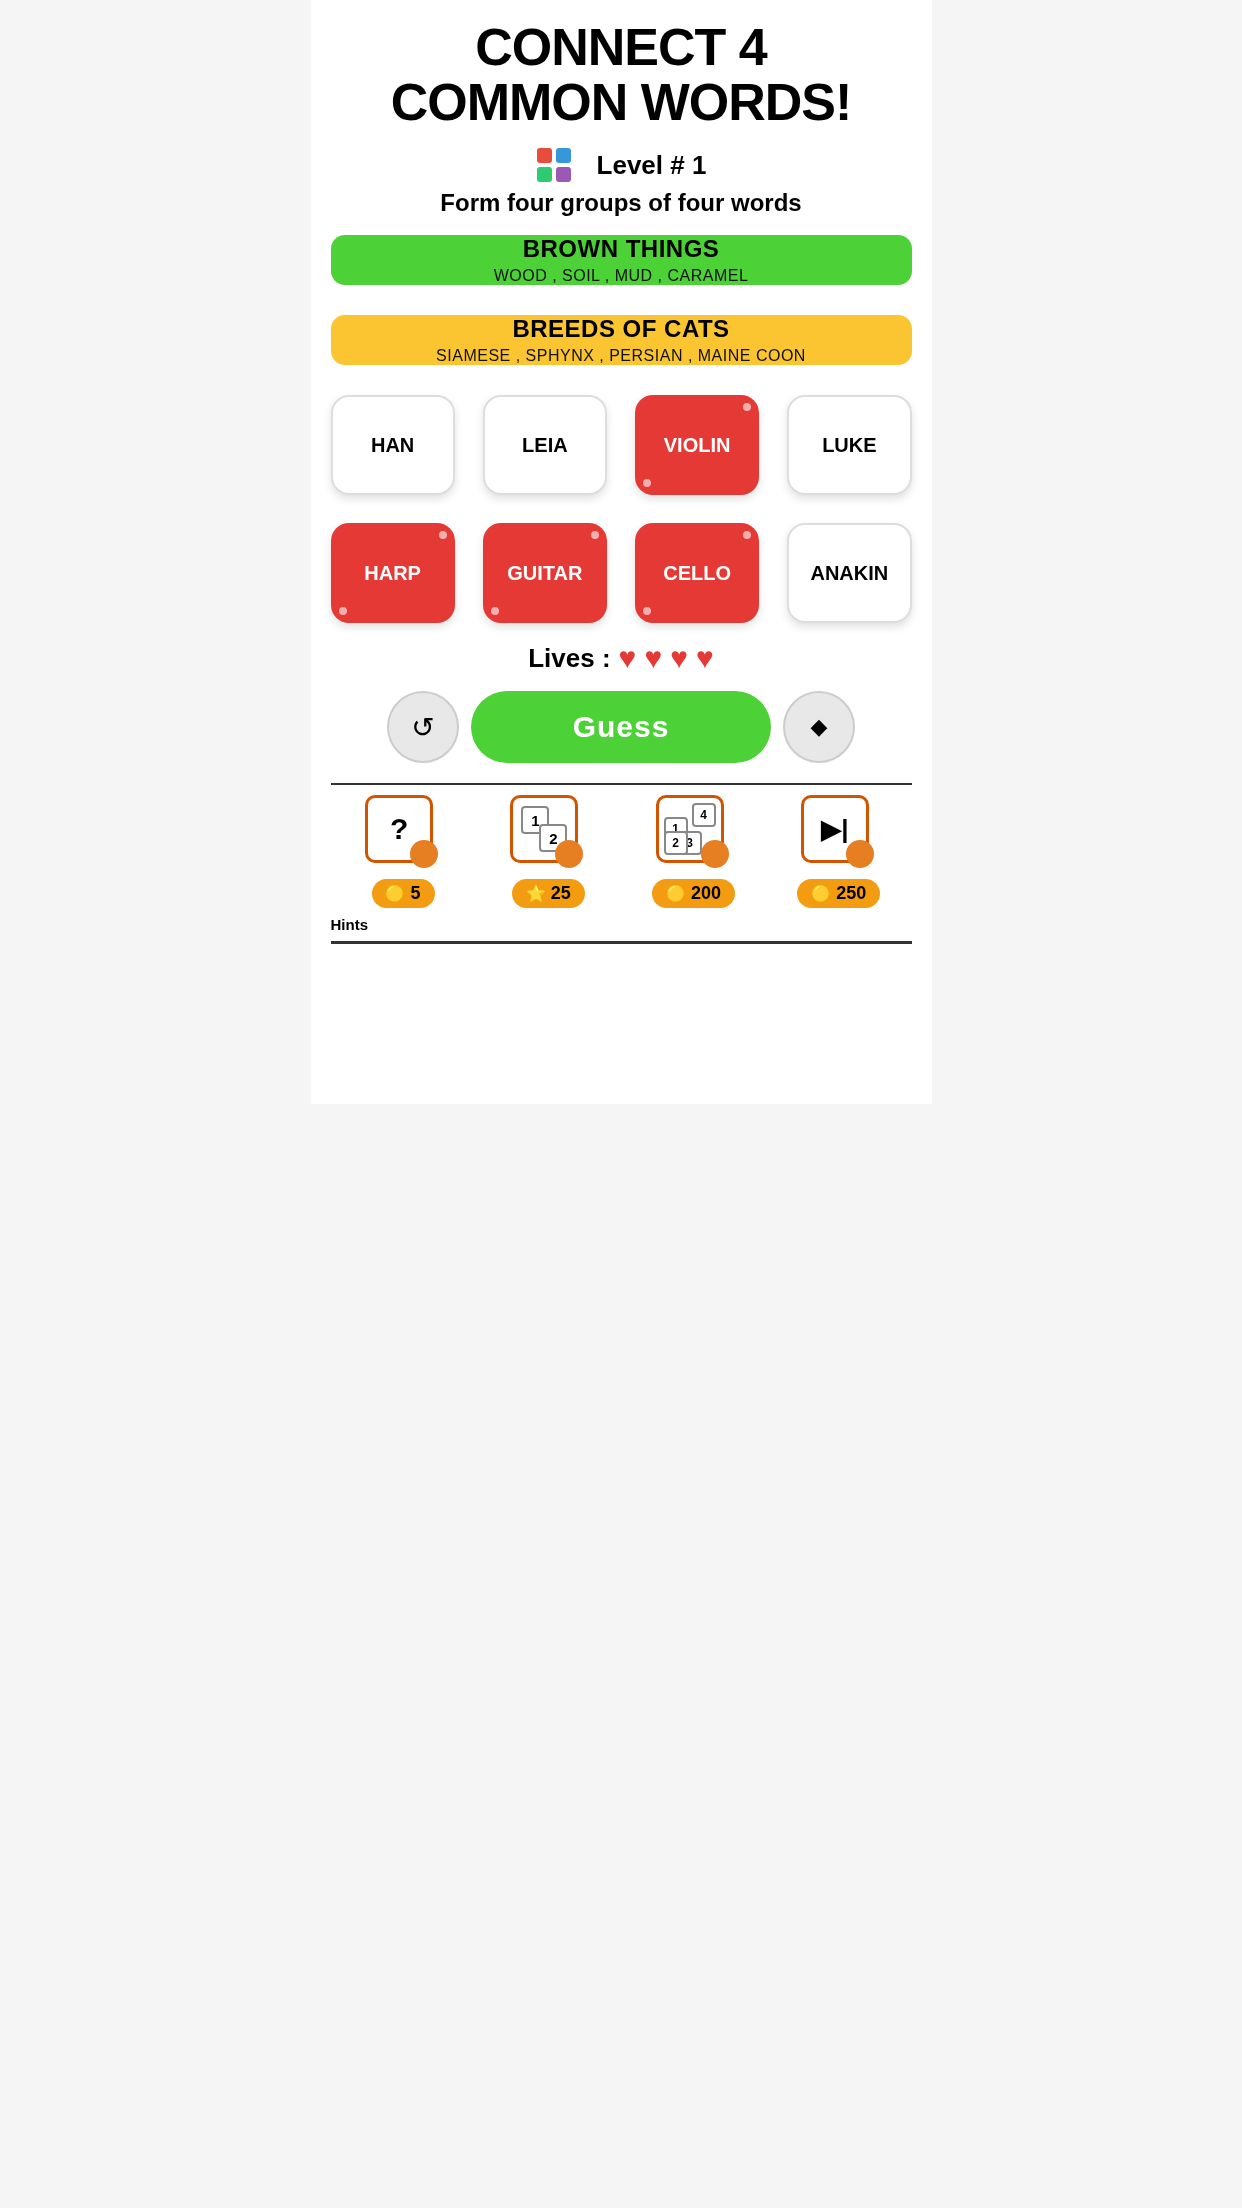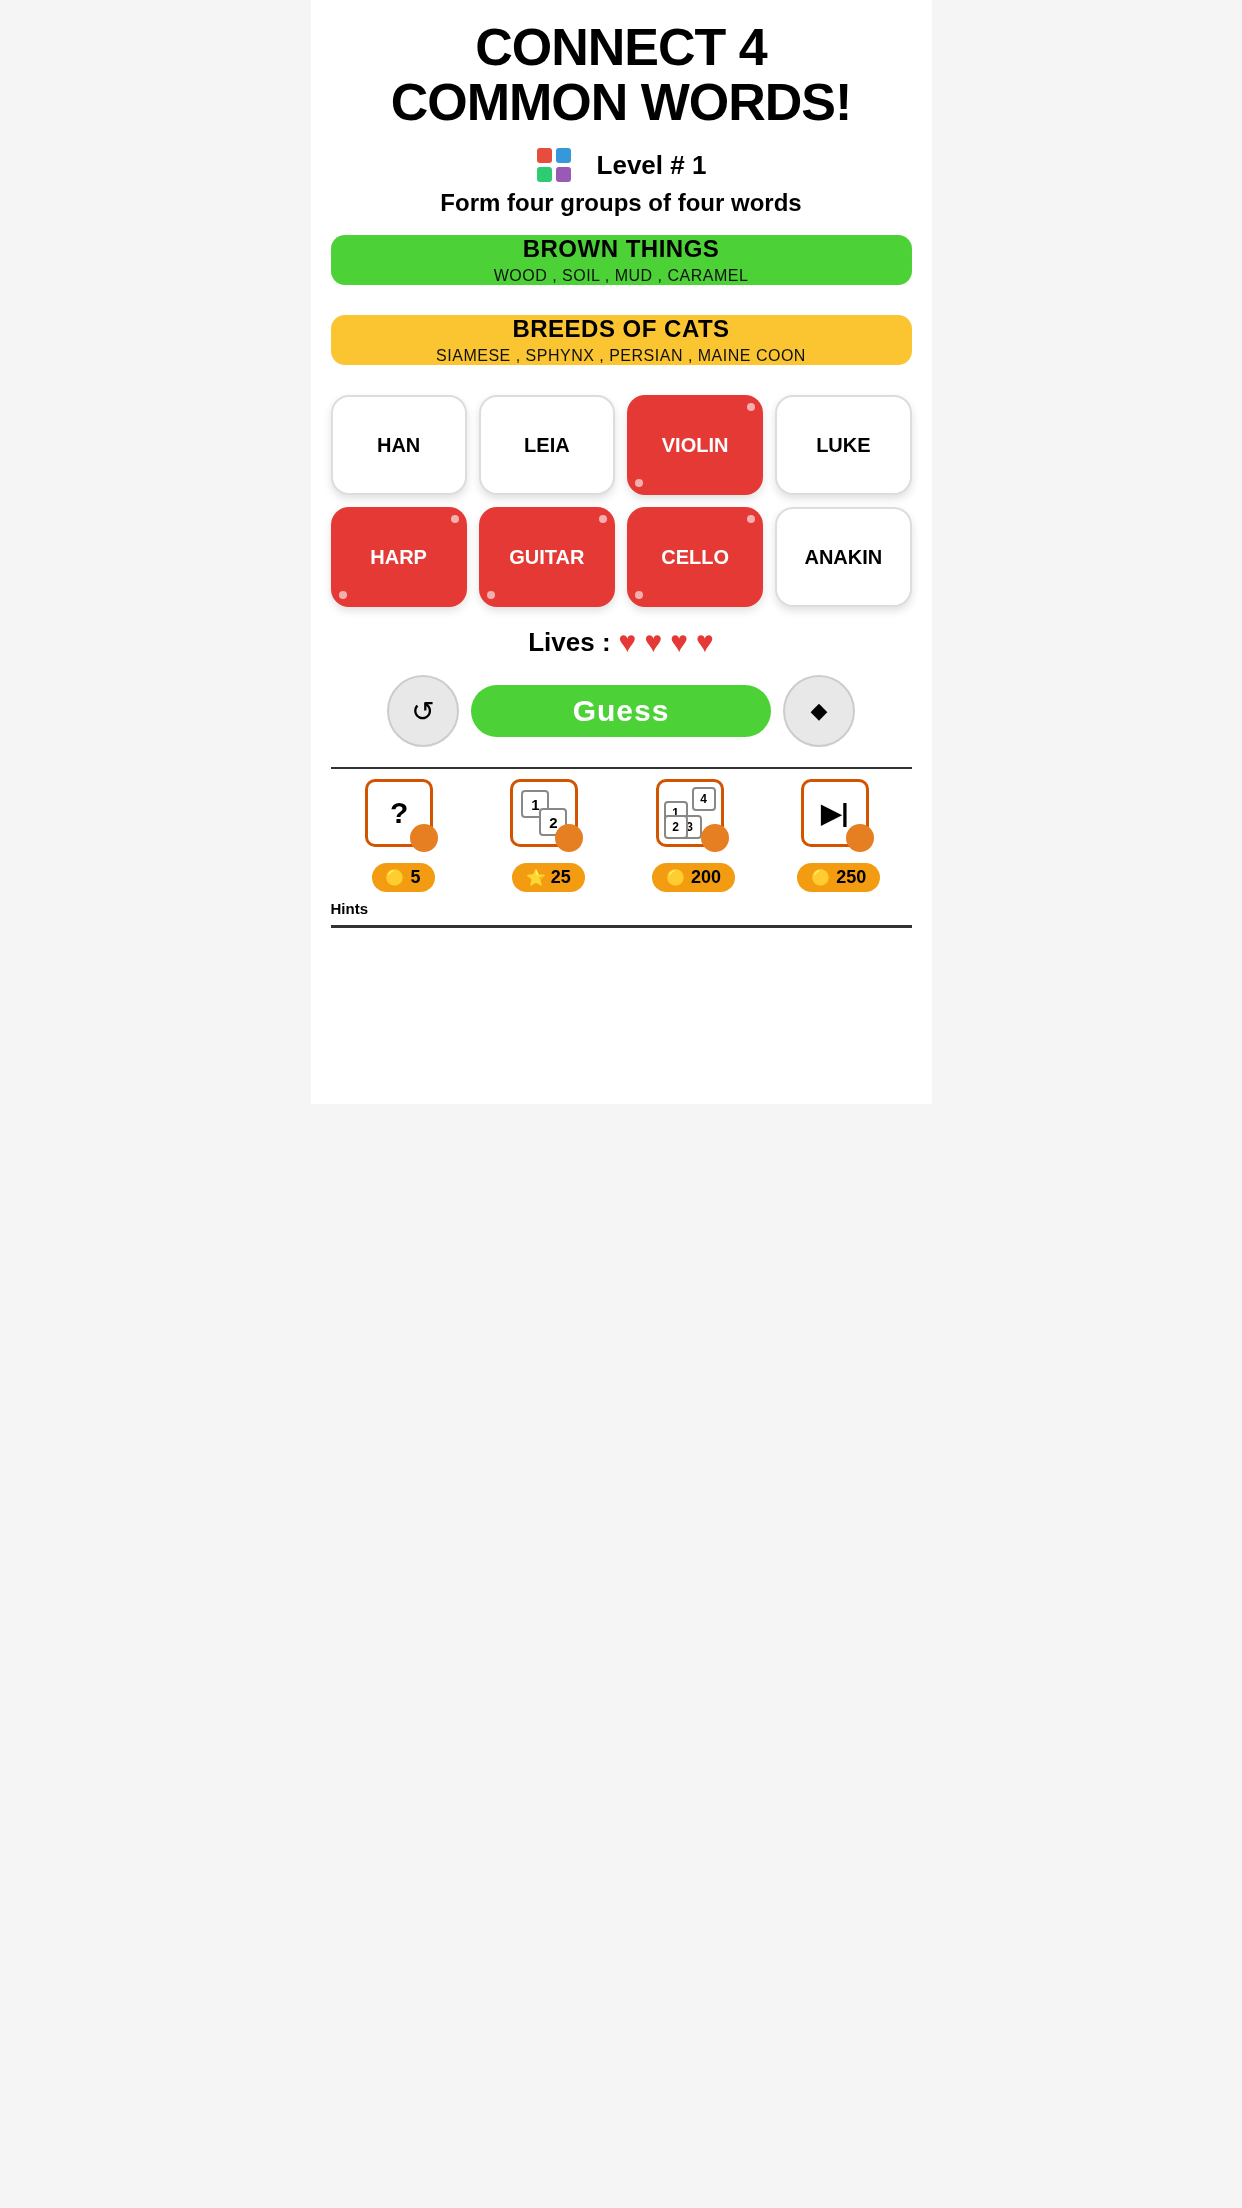--- a/index.html
+++ b/index.html
@@ -91,21 +91,21 @@
       font-weight: 400;
       color: #111;
       font-family: Arial, sans-serif;
       margin-top: 4px;
       letter-spacing: 0.5px;
     }
 
     .word-grid {
       display: grid;
       grid-template-columns: repeat(4, 1fr);
-      gap: 12px;
+      gap: 28px;
       width: 100%;
       margin-bottom: 10px;
     }
 
     .word-tile {
       background: #e8e8e8;
       border-radius: 18px;
       height: 100px;
       display: flex;
       align-items: center;
@@ -188,21 +188,21 @@
       align-items: center;
       justify-content: center;
       cursor: pointer;
       font-size: 26px;
     }
 
     .guess-btn {
       background: #4cd137;
       border: none;
       border-radius: 50px;
-      height: 52px;
+      height: 72px;
       flex: 1;
       max-width: 300px;
       font-size: 30px;
       font-weight: 700;
       color: #fff;
       font-family: 'Arial Black', Arial, sans-serif;
       cursor: pointer;
       letter-spacing: 1px;
     }
 

